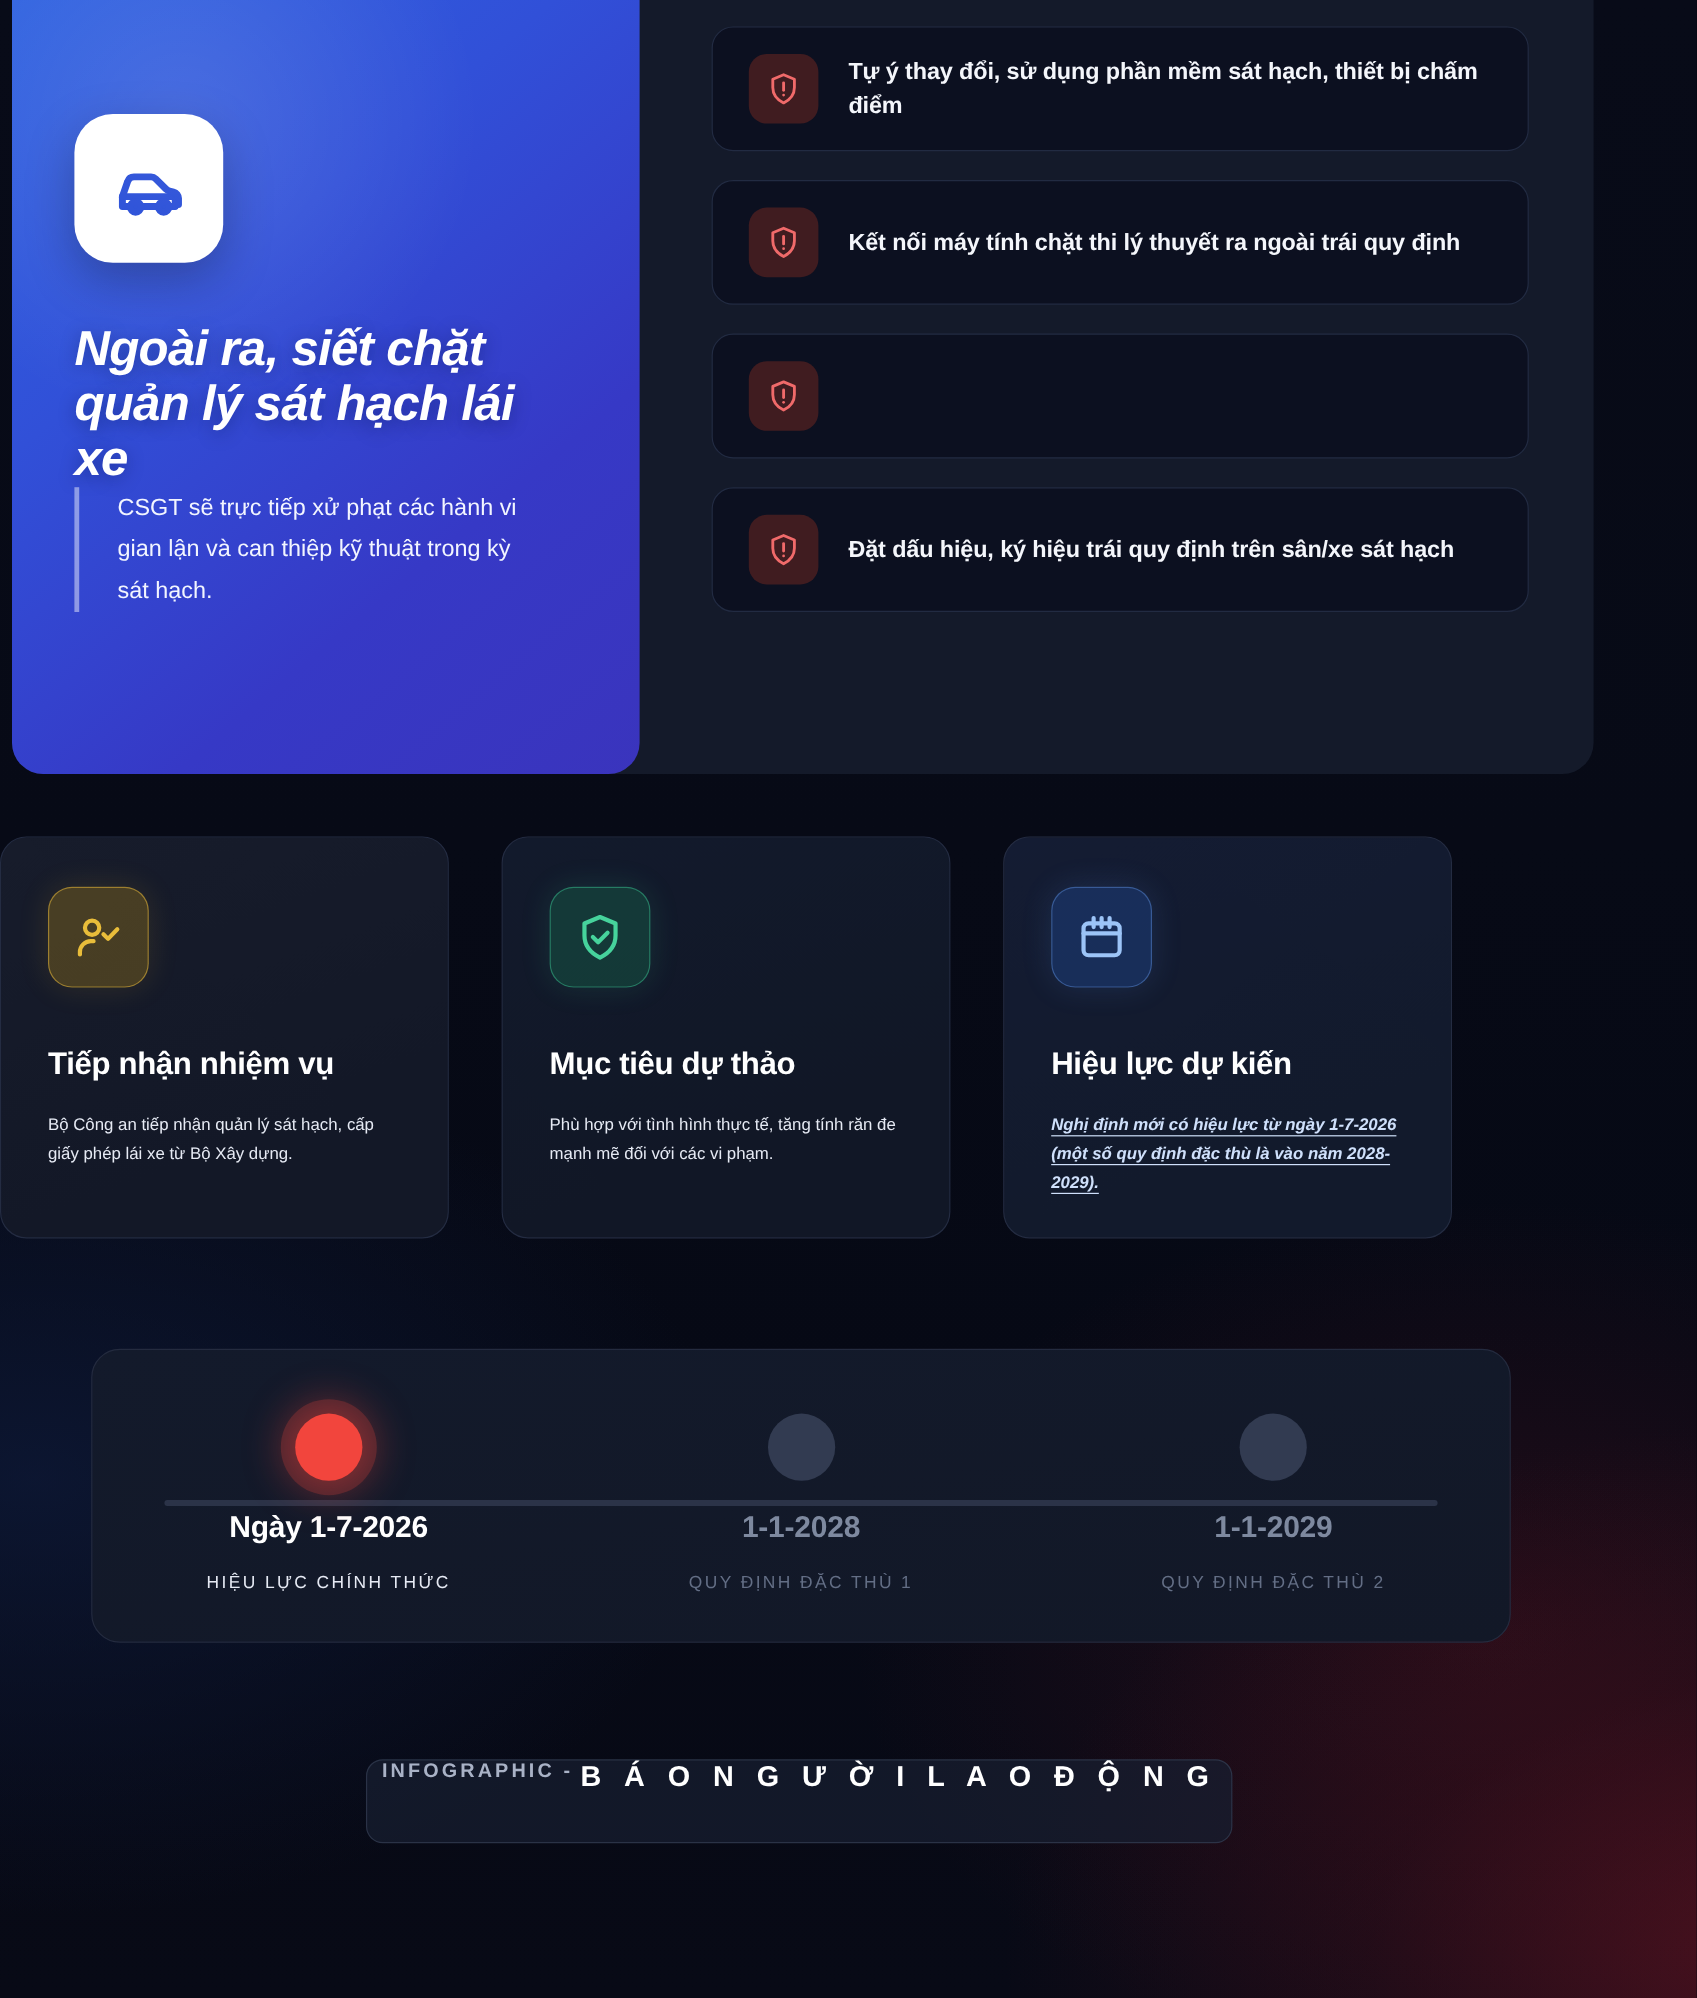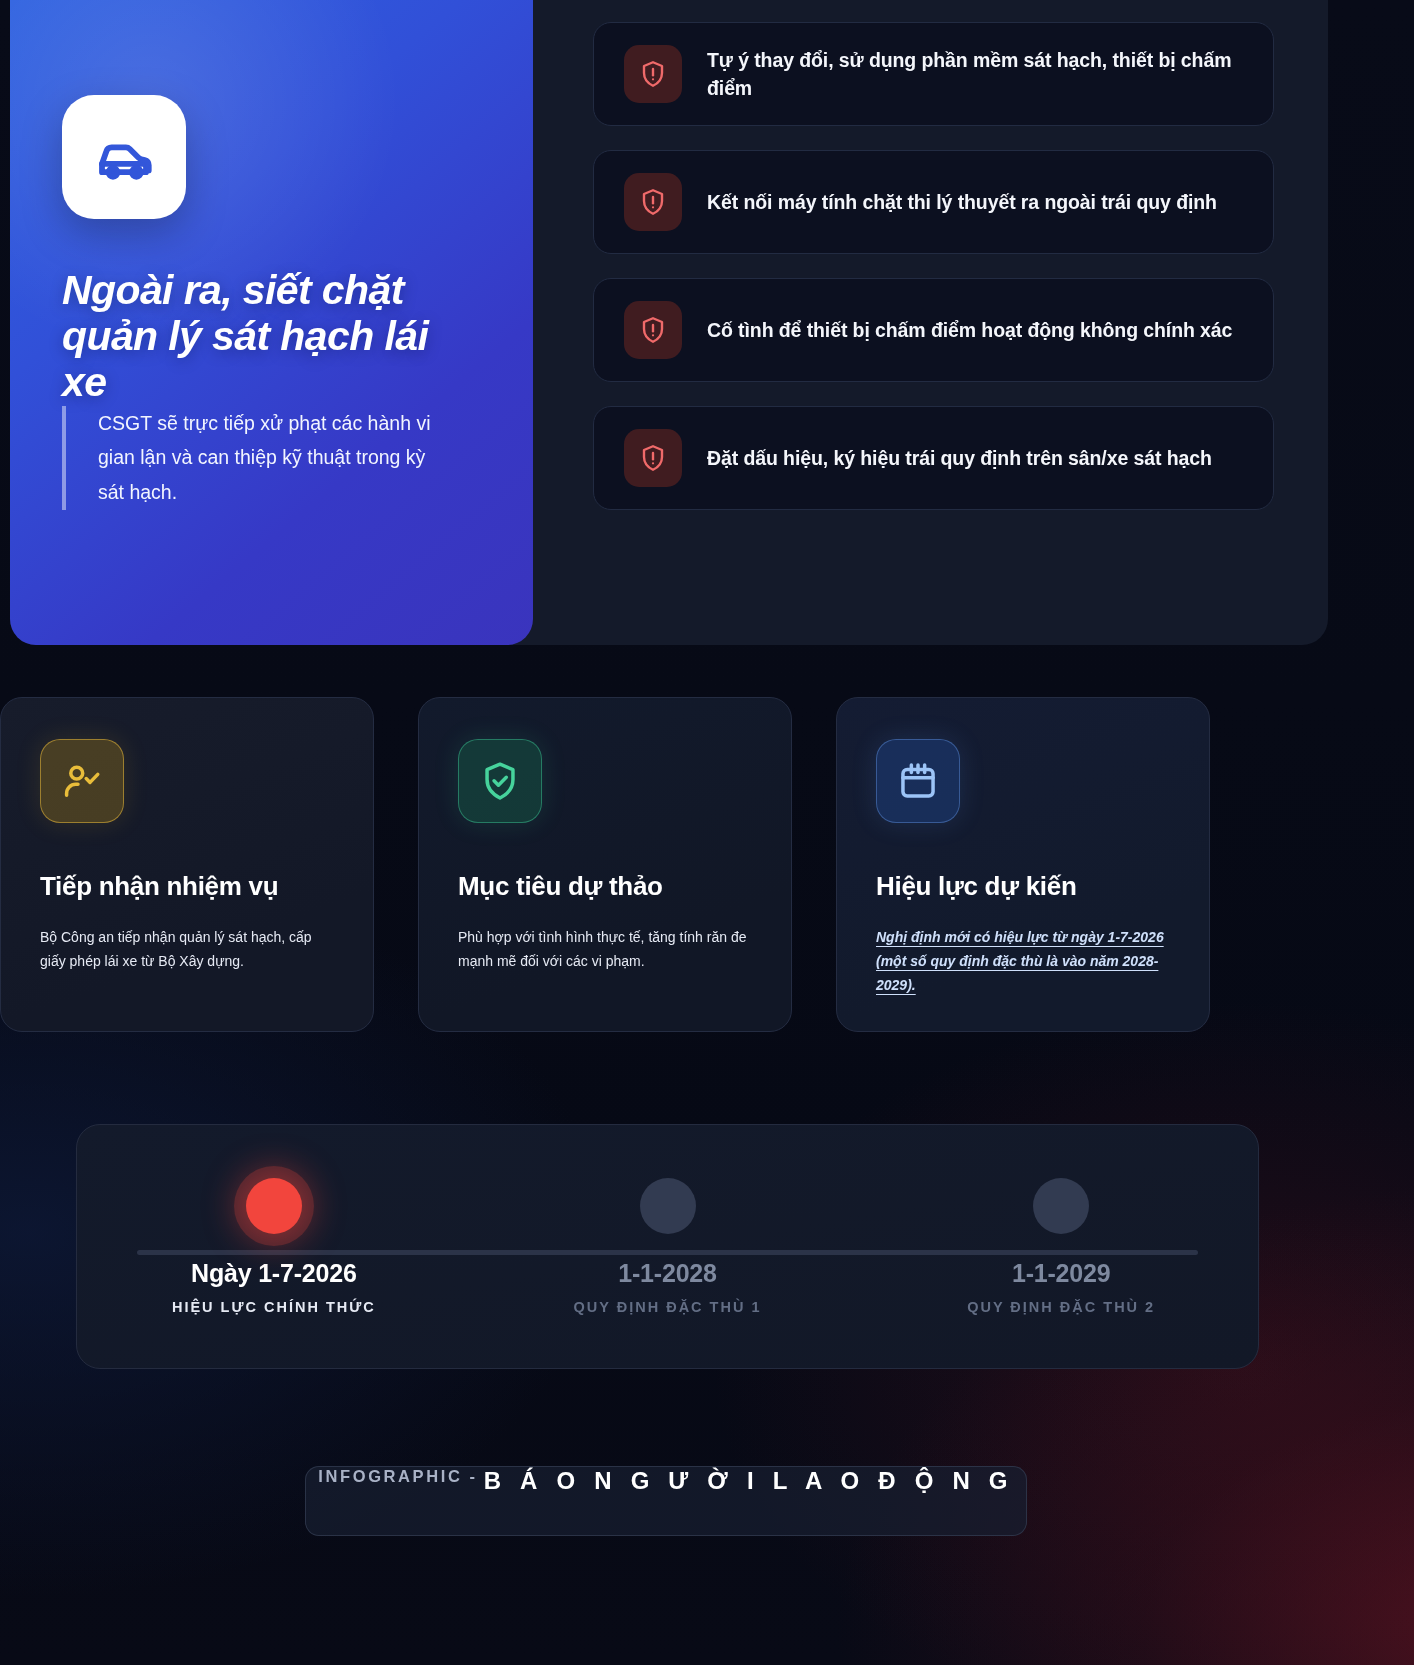--- a/index.html
+++ b/index.html
@@ -259,23 +259,23 @@
   .tl-date {
     margin-top: 25px;
     font-size: 25px;
     font-weight: 700;
     letter-spacing: -0.2px;
     color: #7e899f;
   }
   .tl-date.active { color: #ffffff; }
 
   .tl-label {
-    margin-top: 11px;
+    margin-top: 23px;
     font-size: 14.5px;
-    font-weight: 700;
+    font-weight: 400;
     letter-spacing: 2.0px;
     text-transform: uppercase;
     color: #636e85;
     text-align: center;
   }
   .tl-label.active { color: #e6eaf4; }
 
   
   .footer-badge {
     position: absolute;
@@ -350,21 +350,20 @@
       </div>
 
       <div class="warn-card">
         <span class="warn-badge">
           <svg viewBox="0 0 24 24" fill="none" stroke="#f06a6a" stroke-width="1.9" stroke-linecap="round" stroke-linejoin="round" aria-hidden="true">
             <path d="M12 2.6 4.8 5.6v5.5c0 4.6 3 8.2 7.2 10.3 4.2-2.1 7.2-5.7 7.2-10.3V5.6z"></path>
             <line x1="12" y1="8" x2="12" y2="13"></line>
             <circle cx="12" cy="16.2" r="0.9" fill="#f06a6a" stroke="none"></circle>
           </svg>
         </span>
-        <span class="warn-text">Cố tình để thiết bị chấm điểm hoạt động không chính xác</span>
       </div>
 
       <div class="warn-card">
         <span class="warn-badge">
           <svg viewBox="0 0 24 24" fill="none" stroke="#f06a6a" stroke-width="1.9" stroke-linecap="round" stroke-linejoin="round" aria-hidden="true">
             <path d="M12 2.6 4.8 5.6v5.5c0 4.6 3 8.2 7.2 10.3 4.2-2.1 7.2-5.7 7.2-10.3V5.6z"></path>
             <line x1="12" y1="8" x2="12" y2="13"></line>
             <circle cx="12" cy="16.2" r="0.9" fill="#f06a6a" stroke="none"></circle>
           </svg>
         </span>

